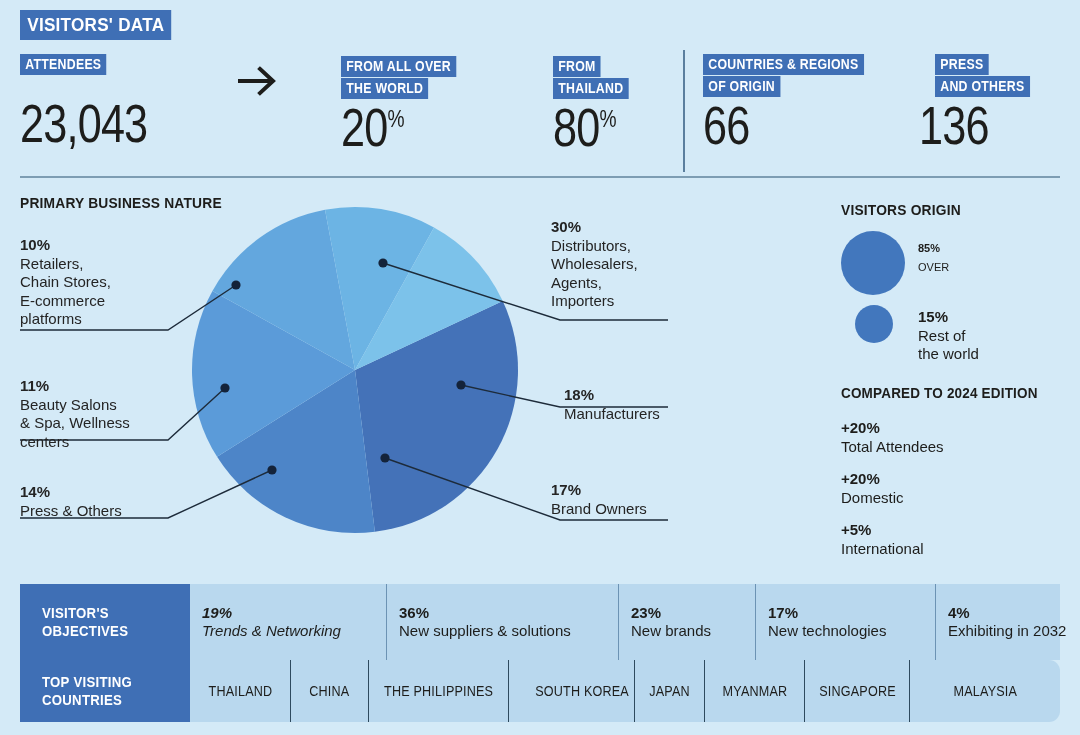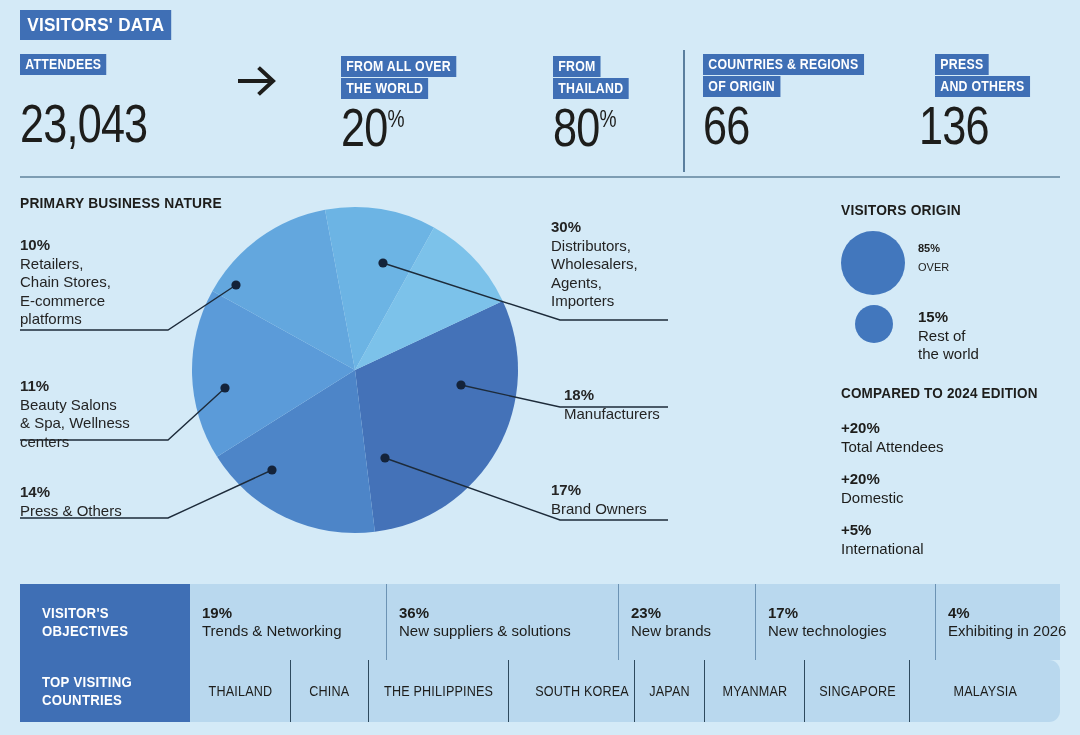--- a/index.html
+++ b/index.html
@@ -296,39 +296,39 @@
     <span class="v">+5%</span>
     <span>International</span>
   </div>
 
   <div class="bar" id="bar-objectives">
     <div class="bar-head">
       <span>VISITOR'S
 OBJECTIVES</span>
     </div>
     <div id="objectives-cells" style="display:flex;flex:1;">
-        <div class="bar-cell" style="flex: 0 0 196px;">
+        <div class="bar-cell" style="flex: 0 0 196px; font-style: italic;">
           <span class="pct">19%</span>
           <span class="lbl">Trends &amp; Networking</span>
         </div>
         <div class="bar-cell" style="flex: 0 0 232px;">
           <span class="pct">36%</span>
           <span class="lbl">New suppliers &amp; solutions</span>
         </div>
         <div class="bar-cell" style="flex: 0 0 137px;">
           <span class="pct">23%</span>
           <span class="lbl">New brands</span>
         </div>
         <div class="bar-cell" style="flex: 0 0 180px;">
           <span class="pct">17%</span>
           <span class="lbl">New technologies</span>
         </div>
         <div class="bar-cell" style="flex: 1 1 0%;">
           <span class="pct">4%</span>
-          <span class="lbl">Exhibiting in 2026</span>
+          <span class="lbl">Exhibiting in 2032</span>
         </div>
       </div>
   </div>
 
   <div class="bar" id="bar-countries">
     <div class="bar-head">
       <span>TOP VISITING
 COUNTRIES</span>
     </div>
     <div id="countries-cells" style="display:flex;flex:1;">

